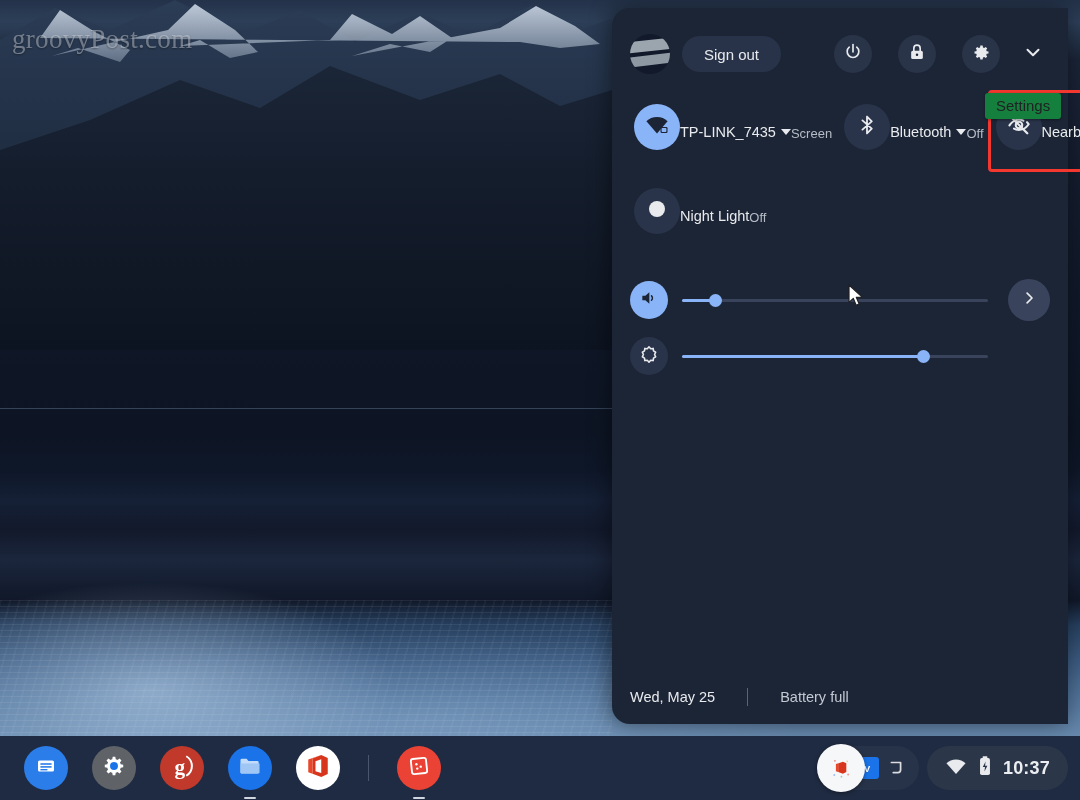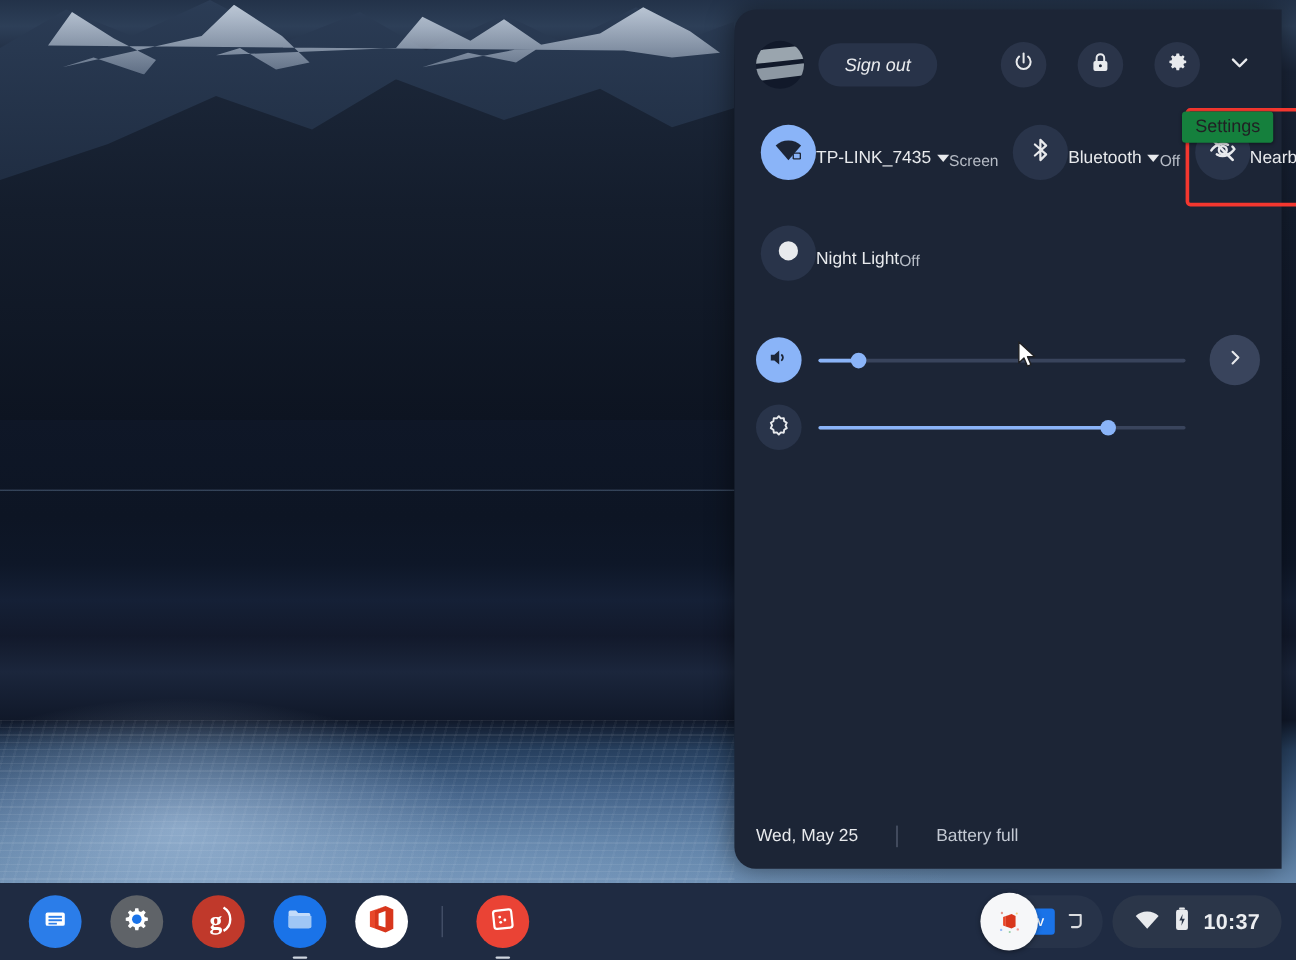--- a/index.html
+++ b/index.html
@@ -125,21 +125,20 @@
   #signout-btn {
     background: #283349;
     border: none; outline: none;
     color: #e8eaed;
     font-family: "Liberation Sans", sans-serif;
     font-size: 15px;
     height: 36px; padding: 0 22px;
     border-radius: 18px;
     cursor: pointer;
     margin-left: 2px;
-    font-style: italic;
   }
   .hdr-icon-btn {
     width: 38px; height: 38px; border-radius: 50%;
     background: #2a3purple;
     background: #2a3449;
     display: flex; align-items: center; justify-content: center;
     cursor: pointer; flex: 0 0 auto;
   }
   #hdr-spacer { flex: 1 1 auto; }
   .hdr-gap { width: 6px; }
@@ -349,20 +348,21 @@
 <body>
 
 <div id="screen">
 
   <div id="wallpaper">
     <div class="mtn" id="mtn-back"></div>
     <div class="mtn" id="snow-caps"></div>
     <div class="mtn" id="mtn-front"></div>
     <div class="mtn" id="lake-lines"></div>
     <div class="mtn" id="lake-ripple"></div>
+    <div id="watermark">groovyPost.com</div>
   </div>
 
   <div id="qs-panel">
 
     <div id="qs-header">
       <div id="avatar"></div>
       <button id="signout-btn">Sign out</button>
       <div id="hdr-spacer"></div>
 
       <div class="hdr-icon-btn">

